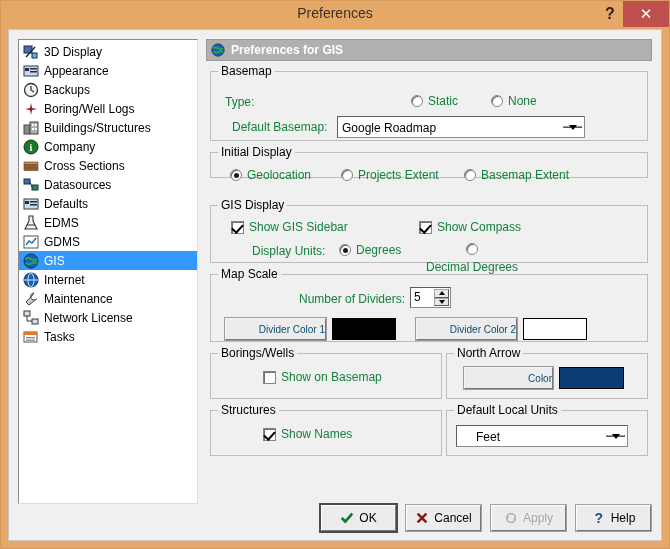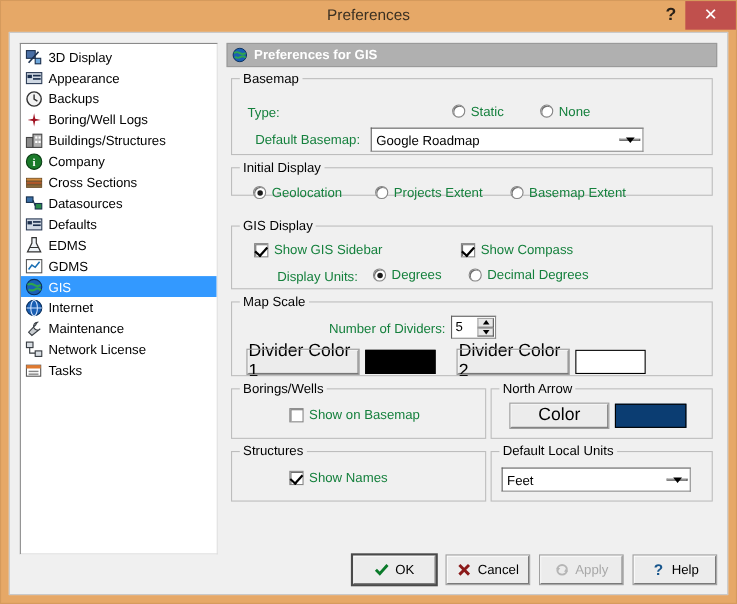--- a/index.html
+++ b/index.html
@@ -167,22 +167,22 @@
     content:""; position:absolute; left:50%; top:50%;
     margin-left:-3px; margin-top:-2px;
     border-left:3px solid transparent; border-right:3px solid transparent;
     border-top:4px solid #000;
   }
 
   .btn {
     background:#ececec; border:1px solid #f5f5f5;
     border-right-color:#767676; border-bottom-color:#767676;
     outline:1px solid #9d9d9d;
-    display:inline-flex; align-items:center; justify-content:center;
-    font-size:16px; color:#000000; cursor:pointer; user-select:none;
+    display:inline-flex; align-items:center; justify-content:flex-end;
+    font-size:10px; color:#0c4a6e; cursor:pointer; user-select:none;
   }
   .swatch { border:1px solid #000; }
 
   
   #btnbar { position:absolute; right:10px; bottom:9px; display:flex; gap:10px; }
   .dbtn {
     width:75px; height:26px;
     background:#ececec;
     border:1px solid #ffffff;
     border-right-color:#7a7a7a; border-bottom-color:#7a7a7a;
@@ -399,21 +399,21 @@
           <span class="check-box"></span>
           <span class="lbl">Show Compass</span>
         </span>
 
         <span class="lbl" style="position:absolute; left:41px; top:38px;">Display Units:</span>
 
         <span class="radio on" style="position:absolute; left:128px; top:37px;">
           <span class="radio-box"></span>
           <span class="lbl">Degrees</span>
         </span>
-        <span class="radio" style="position:absolute; left:215px; top:37px;">
+        <span class="radio" style="position:absolute; left:215px; top:37px;flex-direction:column;">
           <span class="radio-box"></span>
           <span class="lbl">Decimal Degrees</span>
         </span>
       </div>
 
       <div class="group" style="left:4px; top:235px; right:4px; height:68px;">
         <span class="legend">Map Scale</span>
 
         <span class="lbl" style="position:absolute; left:88px; top:17px;">Number of Dividers:</span>
 
@@ -455,21 +455,21 @@
       <div class="group" style="left:4px; top:371px; width:232px; height:46px;">
         <span class="legend">Structures</span>
         <span class="check on" style="position:absolute; left:52px; top:16px;">
           <span class="check-box"></span>
           <span class="lbl">Show Names</span>
         </span>
       </div>
 
       <div class="group" style="left:240px; top:371px; right:4px; height:46px;">
         <span class="legend">Default Local Units</span>
-        <div class="combo" style="position:absolute; left:9px; top:14px; width:172px;">
+        <div class="combo" style="position:absolute; left:9px; top:14px; width:172px;padding-left:15px;">
           <span class="cv">Feet</span>
           <span class="cbtn"></span>
         </div>
       </div>
 
     </div>
 
     <div id="btnbar">
       <div class="dbtn focus">
         <svg class="gicon" viewBox="0 0 16 16">

